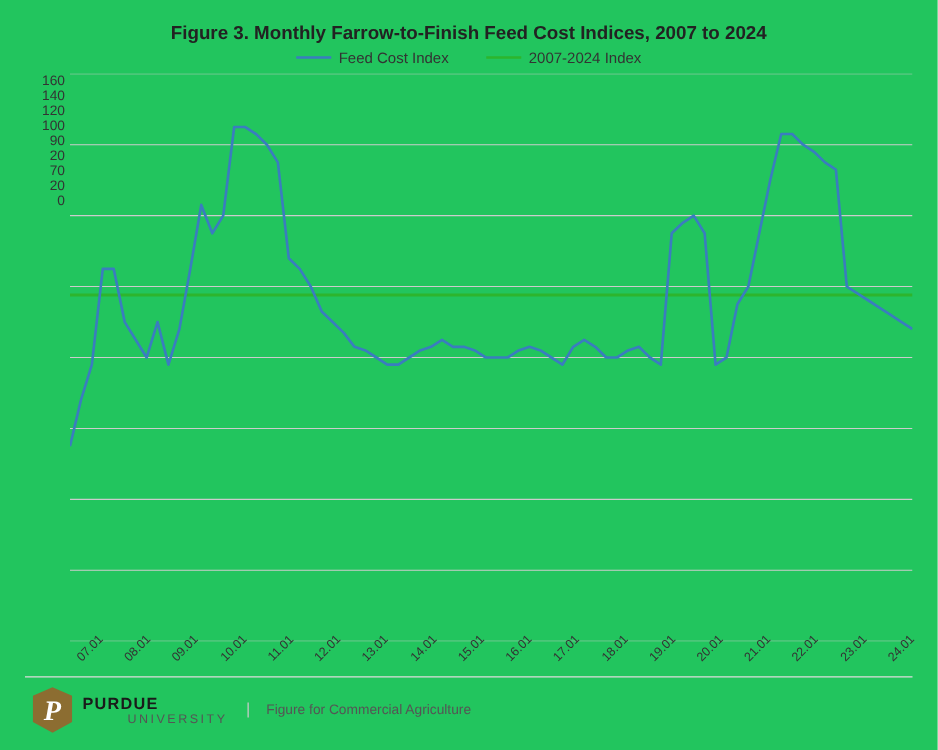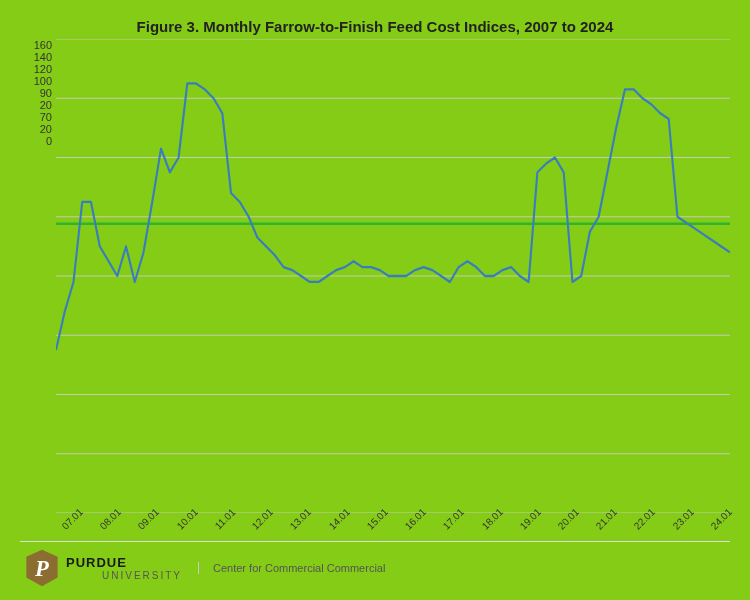--- a/index.html
+++ b/index.html
@@ -6,21 +6,21 @@
     body {
       width: 750px;
       height: 600px;
       background: #fff;
       font-family: Arial, sans-serif;
       overflow: hidden;
     }
     .chart-container {
       width: 750px;
       height: 600px;
-      background: #84cc16;
+      background: #22c55e;
       display: flex;
       flex-direction: column;
       padding: 10px 20px 10px 20px;
     }
     .chart-title {
       text-align: center;
       font-size: 15px;
       font-weight: bold;
       color: #222;
       margin-bottom: 4px;
@@ -124,20 +124,30 @@
       width: 36px;
       height: 40px;
     }
   </style>
 </head>
 <body>
 
 <div class="chart-container">
   <div class="chart-title">Figure 3.  Monthly Farrow-to-Finish Feed Cost Indices, 2007 to 2024</div>
 
+  <div class="legend">
+    <div class="legend-item">
+      <div class="legend-line" style="background:#3a7dbf;"></div>
+      <span>Feed Cost Index</span>
+    </div>
+    <div class="legend-item">
+      <div class="legend-line" style="background:#2db52d;"></div>
+      <span>2007-2024 Index</span>
+    </div>
+  </div>
 
   <div class="chart-area">
     <div class="y-axis">
       <span class="y-label">160</span>
       <span class="y-label">140</span>
       <span class="y-label">120</span>
       <span class="y-label">100</span>
       <span class="y-label">90</span>
       <span class="y-label">20</span>
       <span class="y-label">70</span>
@@ -191,15 +201,15 @@
 
       <svg class="p-shield" viewBox="0 0 40 46" xmlns="http://www.w3.org/2000/svg">
         <polygon points="20,2 38,10 38,34 20,44 2,34 2,10" fill="#8C6D31"></polygon>
         <text x="20" y="32" text-anchor="middle" font-family="Georgia,serif" font-size="26" font-weight="900" font-style="italic" fill="white">P</text>
       </svg>
       <div class="purdue-text">
         <span class="purdue-name">PURDUE</span>
         <span class="purdue-univ">UNIVERSITY</span>
       </div>
     </div>
-    <div class="center-text">Center for Commercial Commercial</div>
+    <div class="center-text">Figure for Commercial Agriculture</div>
   </div>
 </div>
 
 </body></html>

